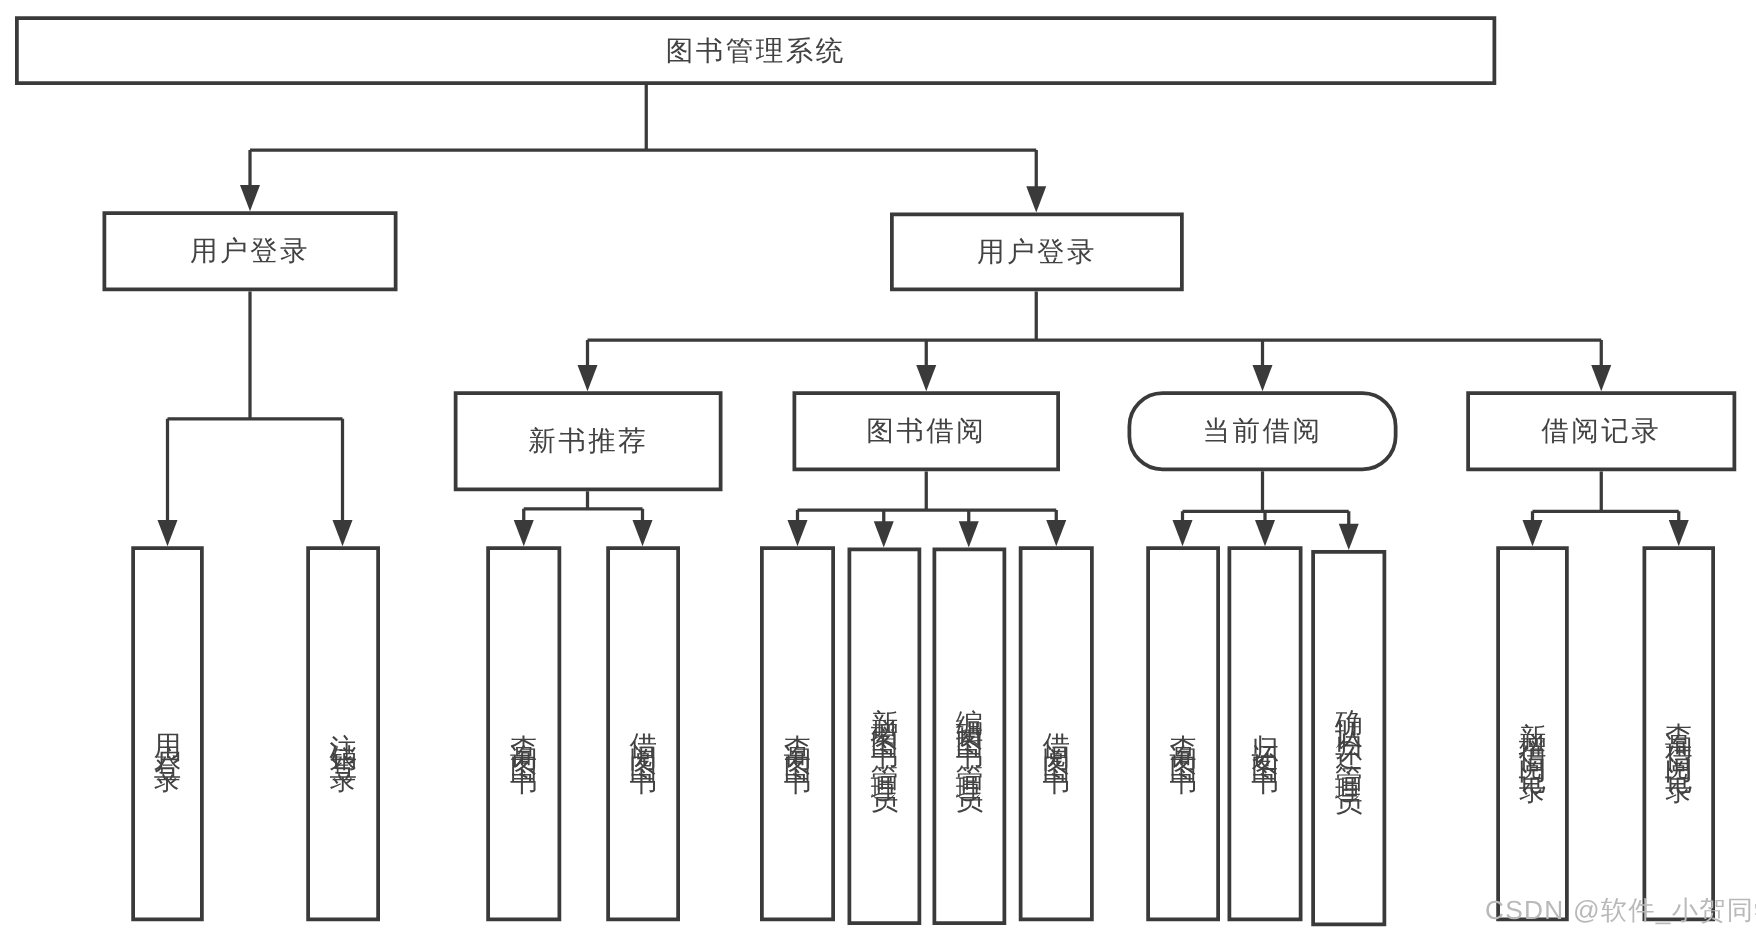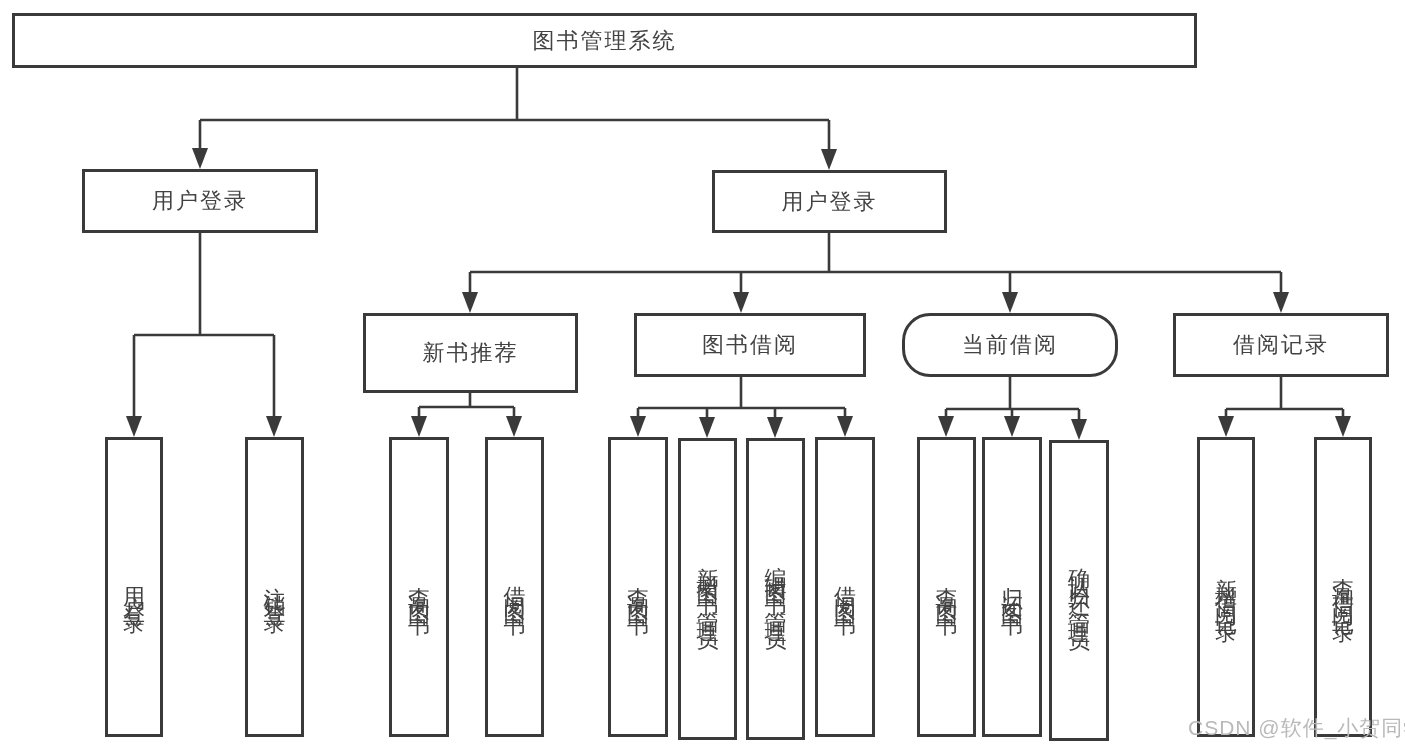--- a/index.html
+++ b/index.html
@@ -84,21 +84,21 @@
       <path d="M1335 416 L1351 416 L1343 437 Z"></path>
     </g>
   </svg>
 
   <div class="box" style="left:12px; top:13px; width:1185px; height:55px;">图书管理系统</div>
 
   <div class="box" style="left:82px; top:169px; width:236px; height:64px;">用户登录</div>
   <div class="box" style="left:712px; top:170px; width:235px; height:63px;">用户登录</div>
 
   <div class="box" style="left:363px; top:313px; width:215px; height:80px;">新书推荐</div>
-  <div class="box" style="left:634px; top:313px; width:232px; height:64px;">图书借阅</div>
+  <div class="box" style="left:634px; top:313px; width:214px; height:64px;">图书借阅</div>
   <div class="box" style="left:902px; top:313px; width:216px; height:64px;border-radius:28px;">当前借阅</div>
   <div class="box" style="left:1173px; top:313px; width:216px; height:64px;">借阅记录</div>
 
   <div class="box vbox" style="left:105px; top:437px; width:58px; height:300px;">用户登录</div>
   <div class="box vbox" style="left:245px; top:437px; width:59px; height:300px;">注销登录</div>
 
   <div class="box vbox" style="left:389px; top:437px; width:60px; height:300px;">查询图书</div>
   <div class="box vbox" style="left:485px; top:437px; width:59px; height:300px;">借阅图书</div>
 
   <div class="box vbox" style="left:608px; top:437px; width:60px; height:300px;">查询图书</div>

